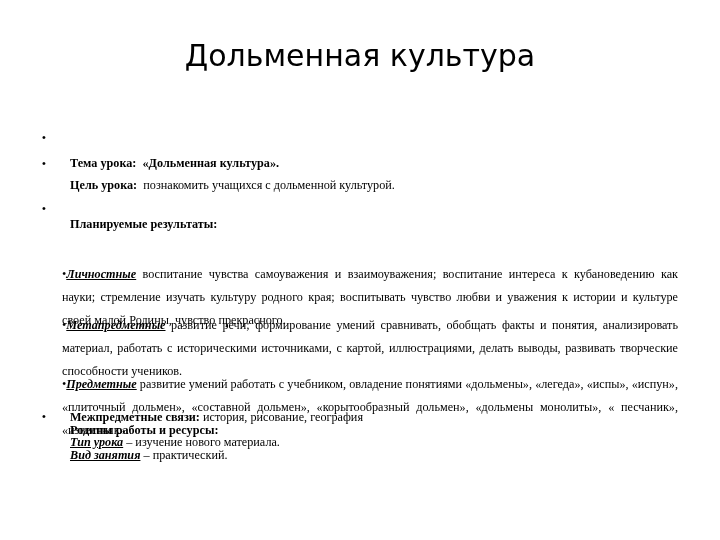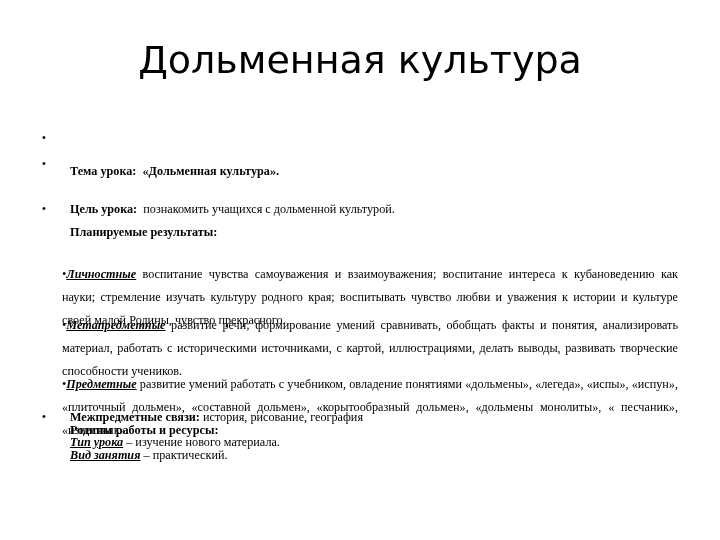--- a/index.html
+++ b/index.html
@@ -1,23 +1,23 @@
 <!DOCTYPE html>
 <html><head>
   <meta charset="utf-8">
   <style>
     html, body { margin: 0; padding: 0; background: #ffffff; }
     body { width: 720px; height: 540px; position: relative; overflow: hidden; color: #000; }
     .title {
       position: absolute; left: 0; top: 38px; width: 720px; text-align: center;
-      font-family: "DejaVu Sans", sans-serif; font-size: 38px; font-weight: normal; letter-spacing: 0px;
+      font-family: "DejaVu Sans", sans-serif; font-size: 30px; font-weight: normal; letter-spacing: 0px;
     }
     .body-text { font-family: "Liberation Serif", serif; font-size: 12.2px; }
     .bullet { position: absolute; left: 42px; font-family: "Liberation Sans", sans-serif; font-size: 11px; }
-    .line { position: absolute; left: 70px; white-space: nowrap; margin-top: 8px; }
+    .line { position: absolute; left: 70px; white-space: nowrap; }
     .b { font-weight: bold; }
     .bi { font-weight: bold; font-style: italic; text-decoration: underline; }
     .para {
       position: absolute; left: 62px; width: 616px; text-align: justify;
       line-height: 23px;
       margin-top: 45px;
     }
     .tight { position: absolute; left: 70px; line-height: 12.5px; white-space: nowrap; }
   </style>
 </head>
@@ -27,21 +27,21 @@
   <div class="title">Дольменная культура</div>
 
   <div class="body-text">
 
     <span class="bullet" style="top:131px;">•</span>
 
     <span class="bullet" style="top:157px;">•</span>
     <div class="line" style="top:156px;">
       <span class="b">Тема урока:</span>&nbsp;&nbsp;<span class="b">«Дольменная культура».</span>
     </div>
-    <div class="line" style="top:194px;">
+    <div class="line" style="top:178px;">
       <span class="b">Цель урока:</span>&nbsp;&nbsp;<span>познакомить учащихся с дольменной культурой.</span>
     </div>
 
     <span class="bullet" style="top:202px;">•</span>
     <div class="line" style="top:217px;">
       <span class="b">Планируемые  результаты:</span>
     </div>
 
     <div class="para" style="top:218px;">
       <span>•</span><span class="bi">Личностные</span><span> воспитание чувства самоуважения и взаимоуважения; воспитание интереса к кубановедению  как науки; стремление  изучать культуру родного края; воспитывать чувство любви и уважения к истории и культуре своей малой Родины, чувство прекрасного.</span>

